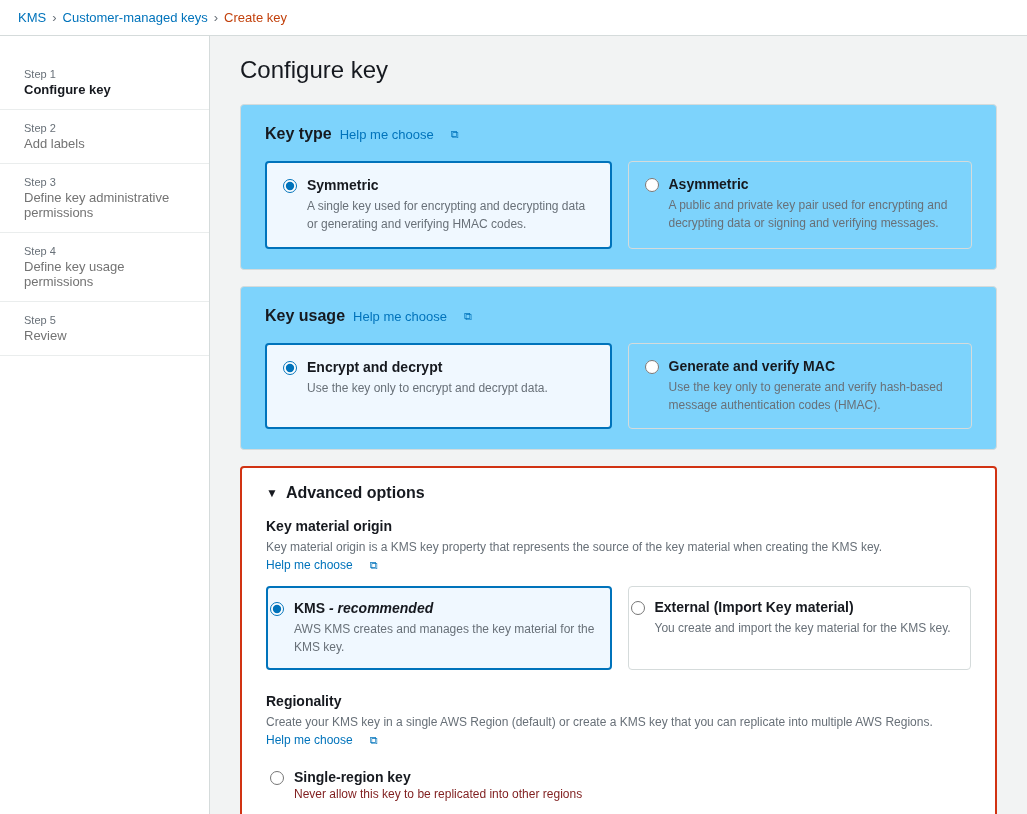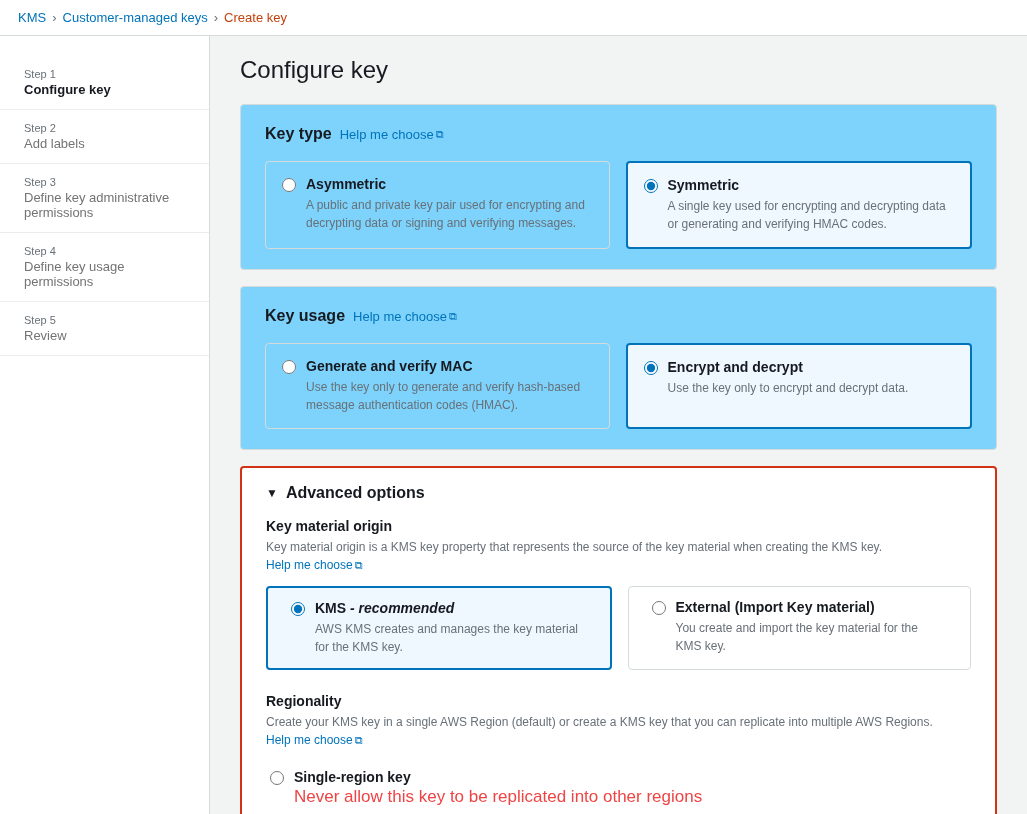--- a/index.html
+++ b/index.html
@@ -86,21 +86,21 @@
       font-weight: 700;
       color: #16191f;
       margin-right: 8px;
     }
     .help-link {
       color: #0073bb;
       text-decoration: none;
       font-size: 13px;
       display: inline-flex;
       align-items: center;
-      gap: 2px;
+      gap: 17px;
     }
     .help-link .ext-icon {
       font-size: 11px;
     }
     .radio-options {
       display: flex;
       gap: 16px;
     }
     .radio-option {
       border: 1px solid #d5dbdb;
@@ -168,21 +168,21 @@
     .sub-section-desc {
       font-size: 12px;
       color: #687078;
       margin-bottom: 12px;
       line-height: 1.5;
     }
     .sub-section-desc .help-link {
       font-size: 12px;
     }
     .radio-option.small {
-      padding: 12px 23px;
+      padding: 12px 2px;
     }
     .regionality-options {
       display: flex;
       flex-direction: column;
       gap: 8px;
     }
     .single-radio-row {
       display: flex;
       align-items: flex-start;
       gap: 10px;
@@ -195,22 +195,22 @@
       height: 14px;
       flex-shrink: 0;
     }
     .single-radio-row .option-label {
       font-size: 14px;
       font-weight: 600;
       color: #16191f;
       margin-bottom: 2px;
     }
     .single-radio-row .option-desc {
-      font-size: 17px;
-      color: #ef4444;
+      font-size: 12px;
+      color: #7f1d1d;
     }
   </style>
 </head>
 <body>
 
 <div class="breadcrumb">
   <a href="#">KMS</a>
   <span class="sep">›</span>
   <a href="#">Customer-managed keys</a>
   <span class="sep">›</span>
@@ -247,58 +247,58 @@
 
     <div class="card">
       <div class="section-header">
         <span class="section-title">Key type</span>
         <a href="#" class="help-link">
           <span>Help me choose</span>
           <span class="ext-icon">⧉</span>
         </a>
       </div>
       <div class="radio-options">
+        <div class="radio-option selected">
+          <input type="radio" class="radio-input" name="key-type" checked="" style="">
+          <div class="radio-option-content">
+            <div class="option-label">Symmetric</div>
+            <div class="option-desc">A single key used for encrypting and decrypting data or generating and verifying HMAC codes.</div>
+          </div>
+        </div>
         <div class="radio-option">
           <input type="radio" class="radio-input" name="key-type" style="">
           <div class="radio-option-content">
             <div class="option-label">Asymmetric</div>
             <div class="option-desc">A public and private key pair used for encrypting and decrypting data or signing and verifying messages.</div>
-          </div>
-        </div>
-        <div class="radio-option selected">
-          <input type="radio" class="radio-input" name="key-type" checked="" style="">
-          <div class="radio-option-content">
-            <div class="option-label">Symmetric</div>
-            <div class="option-desc">A single key used for encrypting and decrypting data or generating and verifying HMAC codes.</div>
           </div>
         </div>
       </div>
     </div>
 
     <div class="card">
       <div class="section-header">
         <span class="section-title">Key usage</span>
         <a href="#" class="help-link">
           <span>Help me choose</span>
           <span class="ext-icon">⧉</span>
         </a>
       </div>
       <div class="radio-options">
+        <div class="radio-option selected">
+          <input type="radio" class="radio-input" name="key-usage" checked="" style="">
+          <div class="radio-option-content">
+            <div class="option-label">Encrypt and decrypt</div>
+            <div class="option-desc">Use the key only to encrypt and decrypt data.</div>
+          </div>
+        </div>
         <div class="radio-option">
           <input type="radio" class="radio-input" name="key-usage" style="">
           <div class="radio-option-content">
             <div class="option-label">Generate and verify MAC</div>
             <div class="option-desc">Use the key only to generate and verify hash-based message authentication codes (HMAC).</div>
-          </div>
-        </div>
-        <div class="radio-option selected">
-          <input type="radio" class="radio-input" name="key-usage" checked="" style="">
-          <div class="radio-option-content">
-            <div class="option-label">Encrypt and decrypt</div>
-            <div class="option-desc">Use the key only to encrypt and decrypt data.</div>
           </div>
         </div>
       </div>
     </div>
 
     <div class="advanced-section">
       <div class="advanced-header">
         <span class="triangle-icon">▼</span>
         <span class="advanced-title">Advanced options</span>
       </div>

